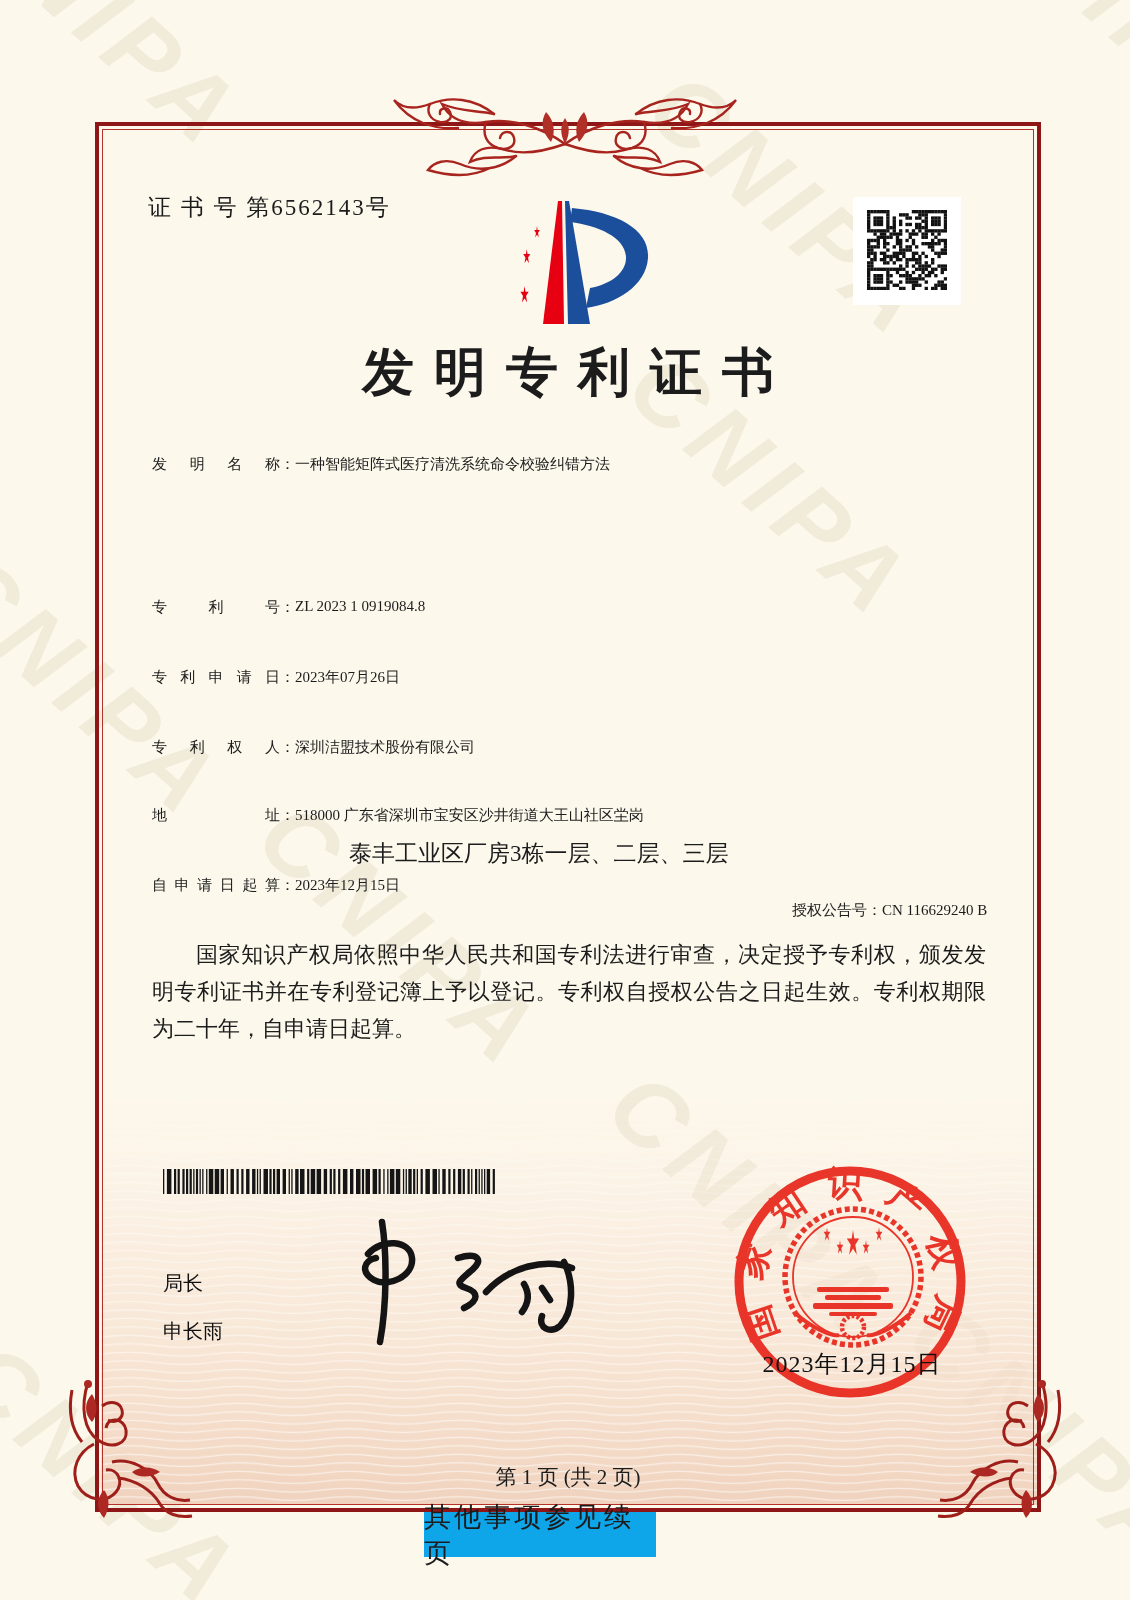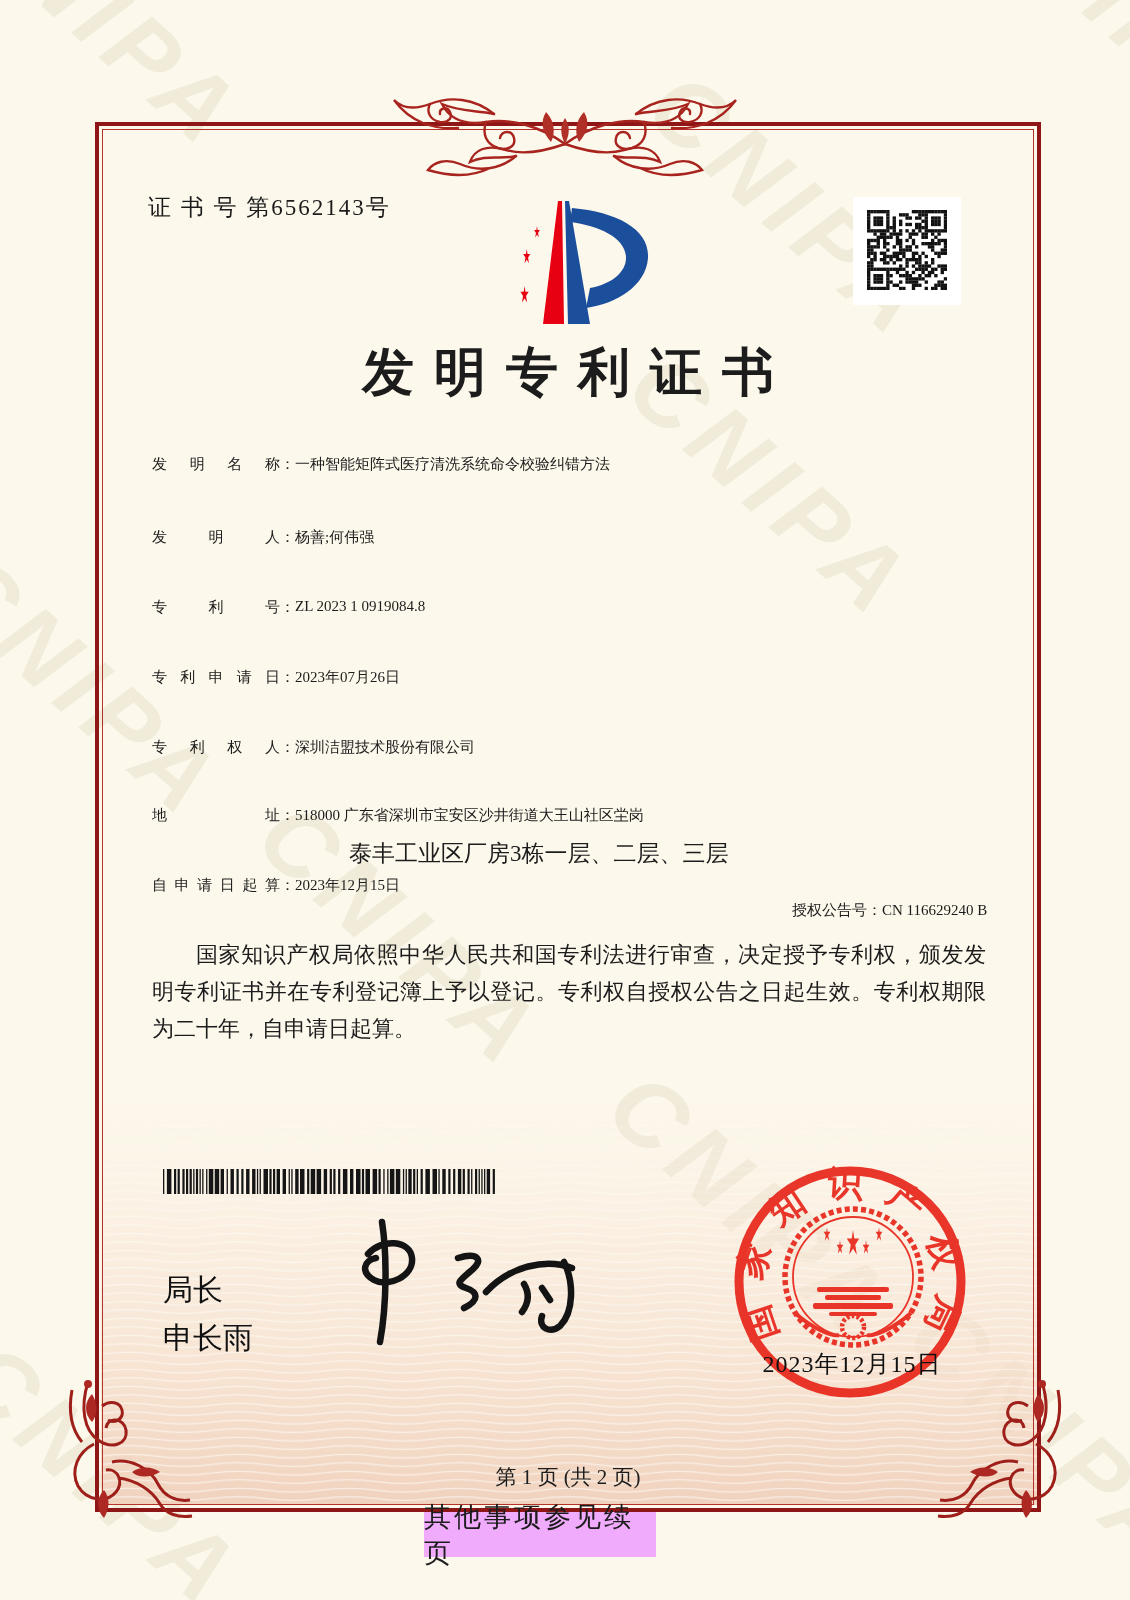--- a/index.html
+++ b/index.html
@@ -39,30 +39,30 @@
   }
   .row{position:absolute;left:152px;font-size:15px;white-space:nowrap;}
   .lbl{display:inline-block;width:128px;text-align:justify;text-align-last:justify;vertical-align:top;}
   .colon{display:inline-block;vertical-align:top;}
   .val{display:inline-block;vertical-align:top;}
   .addr2{position:absolute;left:303px;top:838px;font-size:23px;white-space:nowrap;margin-left:46px;}
   .grant2{position:absolute;left:640px;top:0;margin-top:25px;}
   .paras{position:absolute;left:152px;top:936px;width:834px;font-size:22px;line-height:37px;text-align:justify;}
   .paras p{margin:0 0 7px 0;text-indent:2em;font-family:Liberation Serif, serif;}
   .barcode{position:absolute;left:163px;top:1169px;}
-  .officer{position:absolute;left:163px;font-size:30px;font-family:"Liberation Sans",sans-serif;color:#111;}
+  .officer{position:absolute;left:163px;font-size:20px;font-family:"Liberation Sans",sans-serif;color:#111;}
   .sig{position:absolute;left:330px;top:1212px;}
   .seal{position:absolute;left:718px;top:1152px;}
   .sealdate{
     position:absolute;left:718px;top:1348px;width:268px;text-align:center;
     font-size:24px;color:#111;letter-spacing:1px;z-index:6;
   }
   .pageno{position:absolute;left:95px;top:1463px;width:946px;text-align:center;font-size:21px;}
   .footnote{
-    position:absolute;left:424px;top:1512px;width:232px;height:45px;background:#f0abfc;
+    position:absolute;left:424px;top:1512px;width:232px;height:45px;background:#0ea5e9;
     z-index:5;display:flex;align-items:center;justify-content:center;
     font-size:27px;letter-spacing:3px;
   }
 </style>
 </head>
 <body>
 
 <div id="page">
 
   <div class="wm" style="left:-70px;top:-40px">CNIPA</div>
@@ -509,23 +509,20 @@
           <rect x="73.60000000000001" y="76.80000000000001" width="3.35" height="3.35" fill="#111"></rect>
           <rect x="76.80000000000001" y="76.80000000000001" width="3.35" height="3.35" fill="#111"></rect>
         </svg>
     </div>
 
     <div class="title">发明专利证书</div>
 
     <div class="row" style="top:455px">
       <span class="lbl">发明名称</span><span class="colon">：</span><span class="val">一种智能矩阵式医疗清洗系统命令校验纠错方法</span>
     </div>
-    <div class="row" style="top:528px">
-      <span class="lbl">发明人</span><span class="colon">：</span><span class="val">杨善;何伟强</span>
-    </div>
     <div class="row" style="top:598px">
       <span class="lbl">专利号</span><span class="colon">：</span><span class="val">ZL 2023 1 0919084.8</span>
     </div>
     <div class="row" style="top:668px">
       <span class="lbl">专利申请日</span><span class="colon">：</span><span class="val">2023年07月26日</span>
     </div>
     <div class="row" style="top:738px">
       <span class="lbl">专利权人</span><span class="colon">：</span><span class="val">深圳洁盟技术股份有限公司</span>
     </div>
     <div class="row" style="top:806px">

